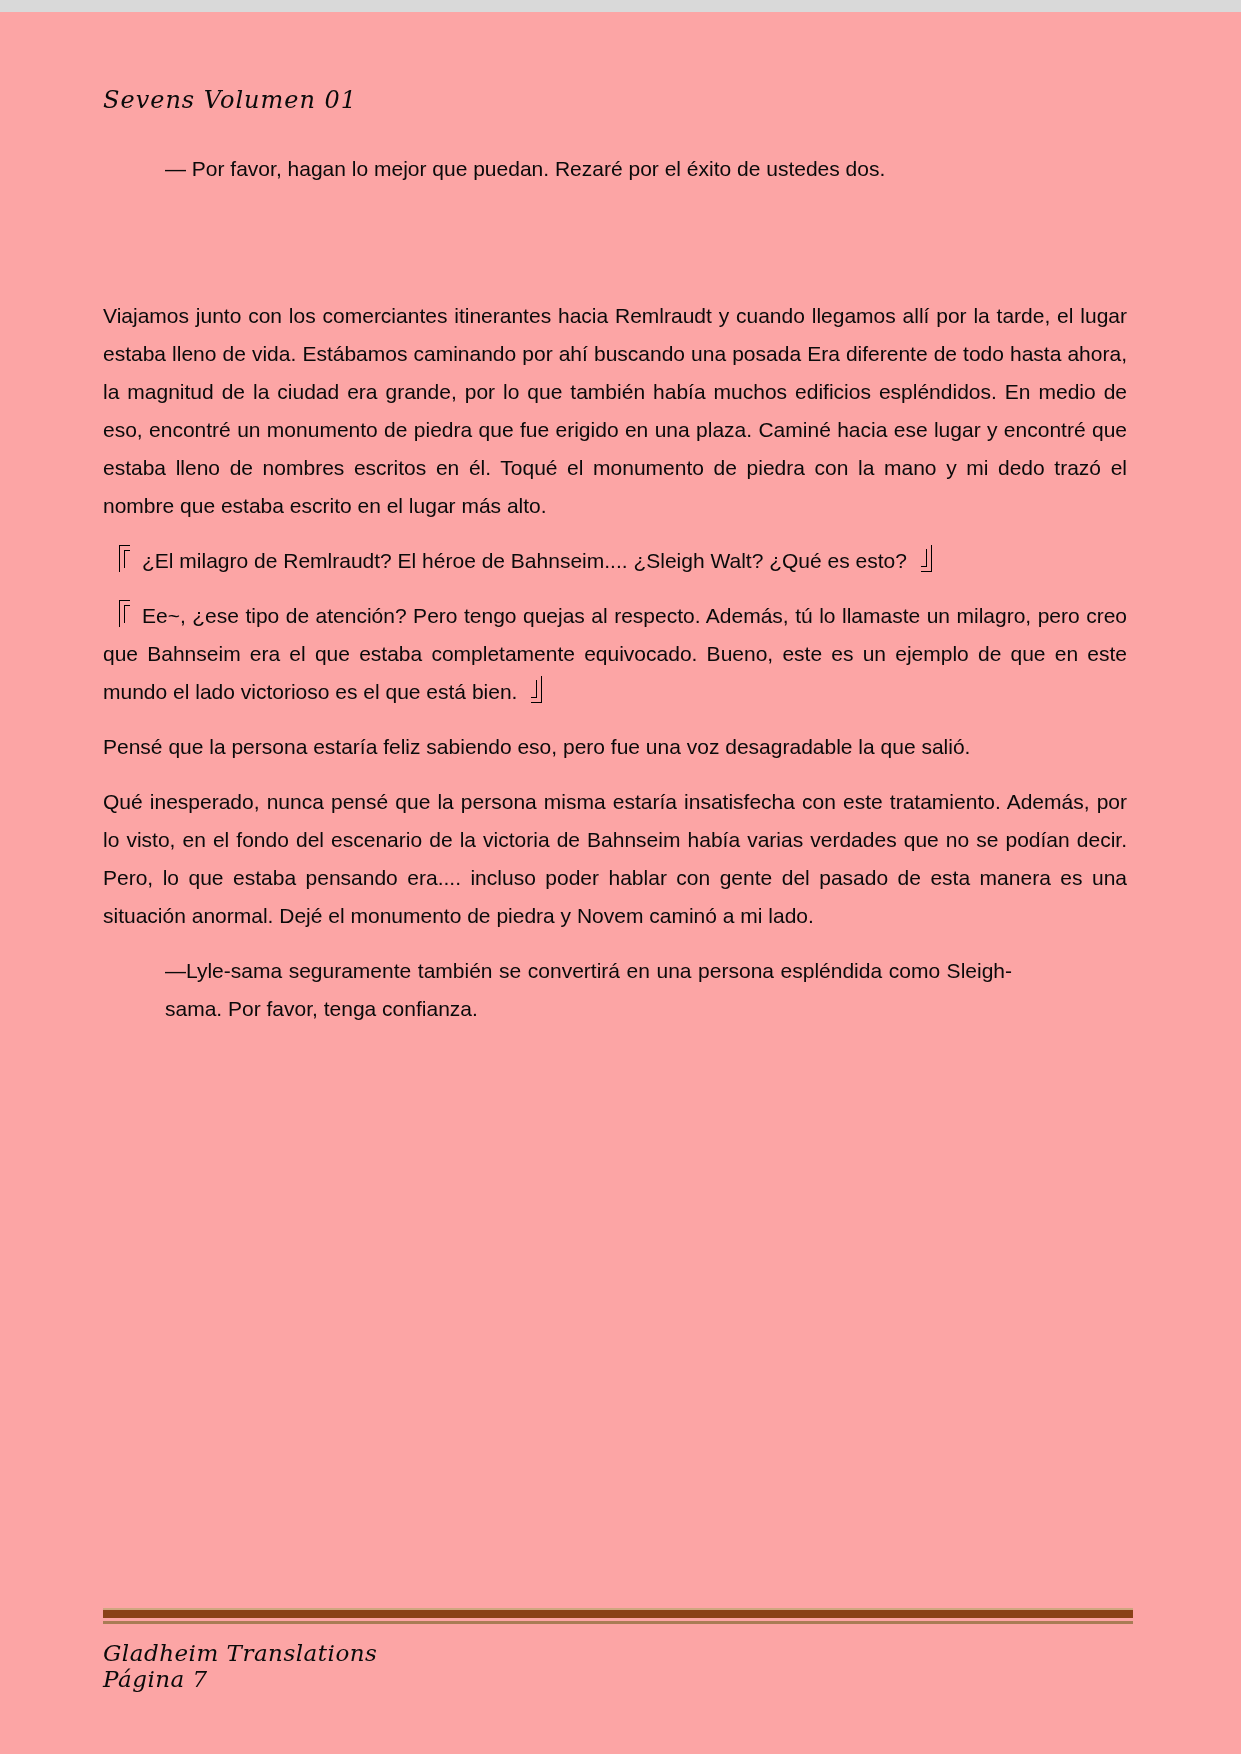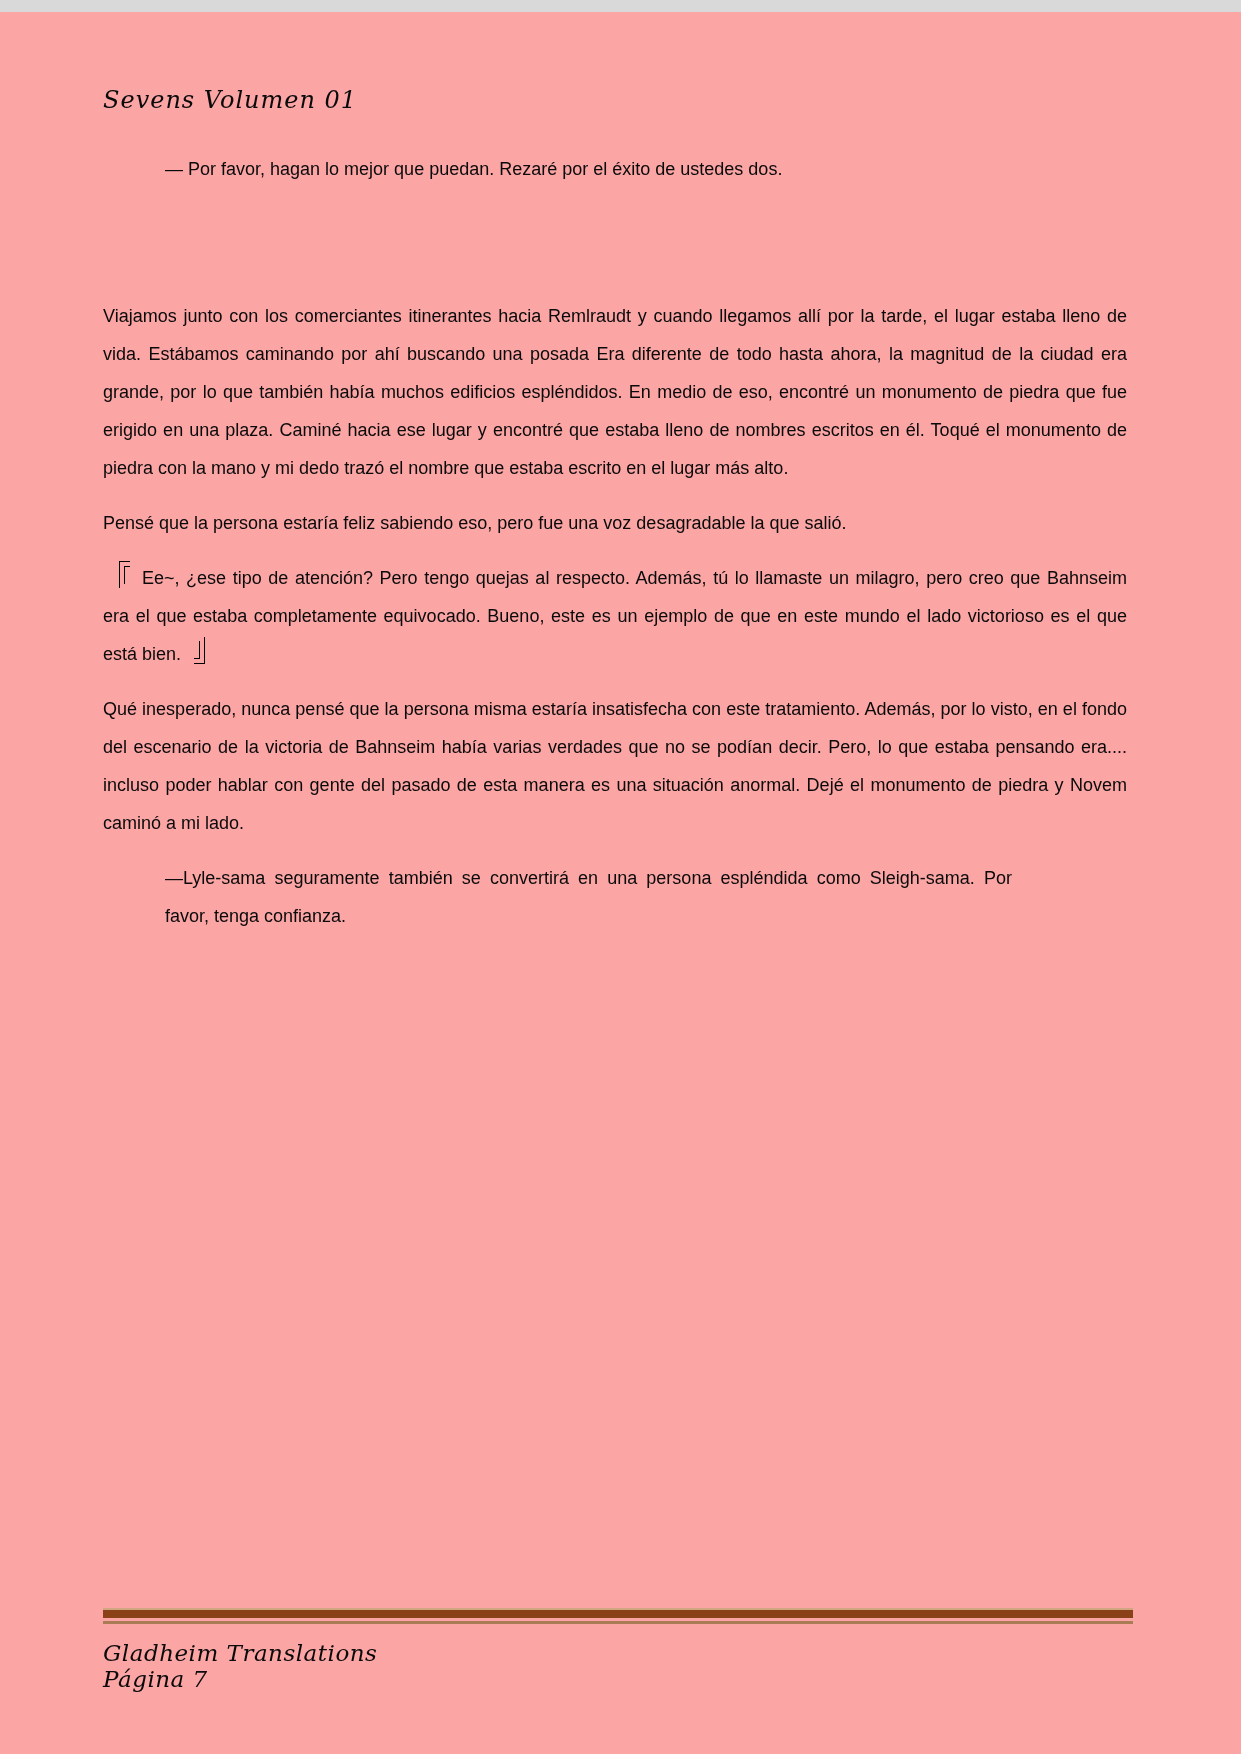--- a/index.html
+++ b/index.html
@@ -16,21 +16,21 @@
     overflow: hidden;
   }
   .header-title {
     font-family: "DejaVu Serif", serif;
     font-style: italic;
     font-size: 24px;
     letter-spacing: 1px;
     margin: 14px 0 36px 0;
   }
   .par {
-    font-size: 18px;
+    font-size: 21px;
     line-height: 38px;
     text-align: justify;
     margin: 0 0 17px 0;
   }
   .dash-block {
     margin-left: 62px;
     margin-right: 115px;
   }
   .dash-hanging {
     padding-left: 36px;
@@ -96,22 +96,23 @@
 </head>
 <body>
 
 <div class="page">
   <div class="header-title">Sevens Volumen 01</div>
 
   <div>
       <p class="par dash-block dash-hanging">— Por favor, hagan lo mejor que puedan. Rezaré por el éxito de ustedes dos.</p>
       <div class="spacer-lg"></div>
       <p class="par">Viajamos junto con los comerciantes itinerantes hacia Remlraudt y cuando llegamos allí por la tarde, el lugar estaba lleno de vida. Estábamos caminando por ahí buscando una posada Era diferente de todo hasta ahora, la magnitud de la ciudad era grande, por lo que también había muchos edificios espléndidos. En medio de eso, encontré un monumento de piedra que fue erigido en una plaza. Caminé hacia ese lugar y encontré que estaba lleno de nombres escritos en él. Toqué el monumento de piedra con la mano y mi dedo trazó el nombre que estaba escrito en el lugar más alto.</p>
+      <p class="par quote-par"><span class="q-open"></span>¿El milagro de Remlraudt? El héroe de Bahnseim.... ¿Sleigh Walt? ¿Qué es esto? <span class="q-close"></span></p>
+      <p class="par quote-par"><span class="q-open"></span>Ee~, ¿ese tipo de atención? Pero tengo quejas al respecto. Además, tú lo llamaste un milagro, pero creo que Bahnseim era el que estaba completamente equivocado. Bueno, este es un ejemplo de que en este mundo el lado victorioso es el que está bien. <span class="q-close"></span></p>
       <p class="par">Pensé que la persona estaría feliz sabiendo eso, pero fue una voz desagradable la que salió.</p>
-      <p class="par quote-par"><span class="q-open"></span>Ee~, ¿ese tipo de atención? Pero tengo quejas al respecto. Además, tú lo llamaste un milagro, pero creo que Bahnseim era el que estaba completamente equivocado. Bueno, este es un ejemplo de que en este mundo el lado victorioso es el que está bien. <span class="q-close"></span></p>
       <p class="par">Qué inesperado, nunca pensé que la persona misma estaría insatisfecha con este tratamiento. Además, por lo visto, en el fondo del escenario de la victoria de Bahnseim había varias verdades que no se podían decir. Pero, lo que estaba pensando era.... incluso poder hablar con gente del pasado de esta manera es una situación anormal. Dejé el monumento de piedra y Novem caminó a mi lado.</p>
       <p class="par dash-block">—Lyle-sama seguramente también se convertirá en una persona espléndida como Sleigh-sama. Por favor, tenga confianza.</p>
     </div>
 
   <div class="footer">
     <div>
       <div class="rule-top"></div>
       <div class="rule-bottom"></div>
     </div>
     <div class="footer-row">

